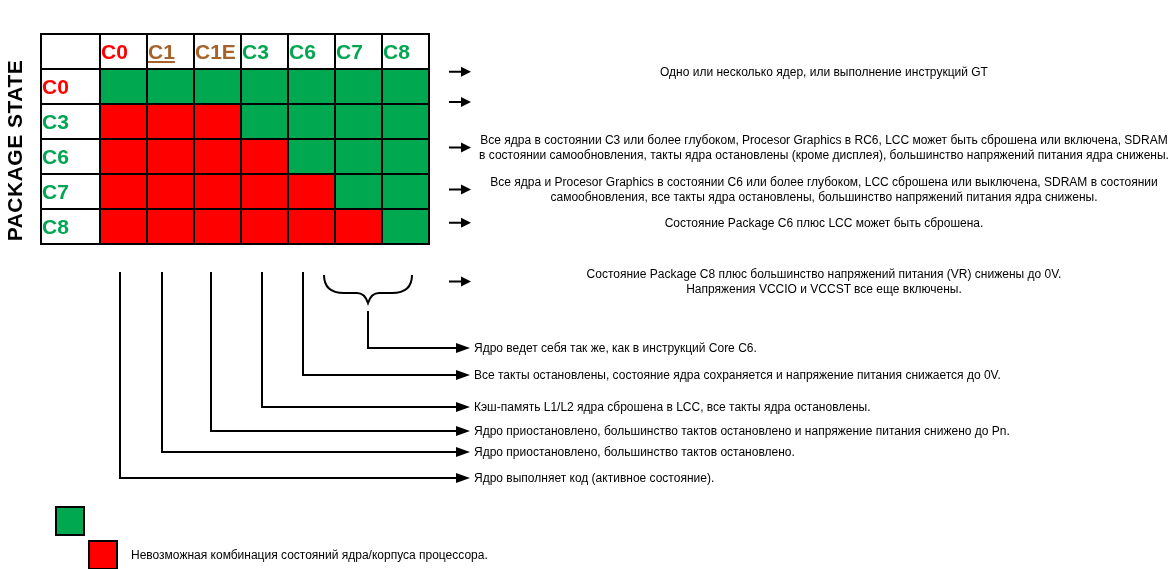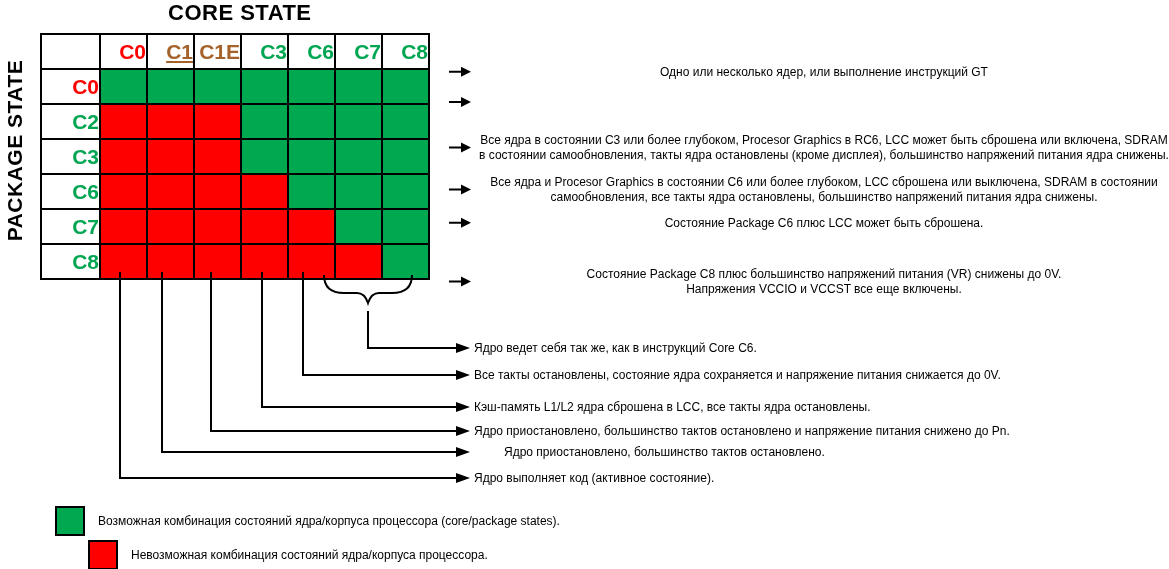--- a/index.html
+++ b/index.html
@@ -13,21 +13,21 @@
   }
   .yaxis {
     position:absolute; left:3px; top:249px; width:197px; text-align:center;
     transform:rotate(-90deg); transform-origin:0 0;
     font-size:21px; font-weight:bold; color:#000; white-space:nowrap; letter-spacing:0.5px;
   }
   table.matrix {
     position:absolute; left:40px; top:33px; border-collapse:collapse; table-layout:fixed;
   }
   table.matrix td {
-    border:2px solid #000; height:33px; padding:0; text-align:right;
+    border:2px solid #000; height:33px; padding:0; text-align:left;
     vertical-align:middle; font-weight:bold; font-size:21px; background:#fff;
   }
   td.rowhead { width:57px; }
   td.colhead { width:45px; }
   svg.connectors { position:absolute; left:0; top:0; pointer-events:none; }
   svg.connectors path { fill:none; stroke:#000; stroke-width:2; }
   svg.connectors polygon { fill:#000; stroke:none; }
   .rannot {
     position:absolute; left:449px; transform:translateY(-50%);
     display:flex; align-items:center; gap:7px;
@@ -43,50 +43,39 @@
   .litem {
     position:absolute; left:55px; display:flex; align-items:center; gap:13px; height:31px;
   }
   .swatch { width:30px; height:30px; border:2px solid #000; box-sizing:border-box; }
   .ltext { font-size:12px; color:#000; white-space:nowrap; }
 </style>
 </head>
 <body>
 
 <div class="stage" id="stage">
-  <div class="title">CORE STATE</div>
   <div class="yaxis">PACKAGE STATE</div>
 
   <table class="matrix" id="matrix">
       <tbody>
         <tr>
           <td class="rowhead"></td>
           <td class="colhead" style="color: rgb(255, 0, 0);">C0</td>
           <td class="colhead" style="color: rgb(165, 99, 43); text-decoration: underline;">C1</td>
           <td class="colhead" style="color: rgb(165, 99, 43);">C1E</td>
           <td class="colhead" style="color: rgb(0, 166, 81);">C3</td>
           <td class="colhead" style="color: rgb(0, 166, 81);">C6</td>
           <td class="colhead" style="color: rgb(0, 166, 81);">C7</td>
           <td class="colhead" style="color: rgb(0, 166, 81);">C8</td>
         </tr>
         <tr>
           <td class="rowhead" style="color: rgb(255, 0, 0);">C0</td>
           <td class="cell" style="background: rgb(0, 168, 79);"></td>
           <td class="cell" style="background: rgb(0, 168, 79);"></td>
           <td class="cell" style="background: rgb(0, 168, 79);"></td>
-          <td class="cell" style="background: rgb(0, 168, 79);"></td>
-          <td class="cell" style="background: rgb(0, 168, 79);"></td>
-          <td class="cell" style="background: rgb(0, 168, 79);"></td>
-          <td class="cell" style="background: rgb(0, 168, 79);"></td>
-        </tr>
-        <tr>
-          <td class="rowhead" style="color: rgb(0, 166, 81);">C2</td>
-          <td class="cell" style="background: rgb(254, 0, 0);"></td>
-          <td class="cell" style="background: rgb(254, 0, 0);"></td>
-          <td class="cell" style="background: rgb(254, 0, 0);"></td>
           <td class="cell" style="background: rgb(0, 168, 79);"></td>
           <td class="cell" style="background: rgb(0, 168, 79);"></td>
           <td class="cell" style="background: rgb(0, 168, 79);"></td>
           <td class="cell" style="background: rgb(0, 168, 79);"></td>
         </tr>
         <tr>
           <td class="rowhead" style="color: rgb(0, 166, 81);">C3</td>
           <td class="cell" style="background: rgb(254, 0, 0);"></td>
           <td class="cell" style="background: rgb(254, 0, 0);"></td>
           <td class="cell" style="background: rgb(254, 0, 0);"></td>
@@ -185,23 +174,22 @@
         <line x1="0" y1="6" x2="13" y2="6" stroke="#000" stroke-width="2"></line>
         <polygon points="12,1 22,6 12,11"></polygon>
       </svg>
       <div class="rtext">Состояние Package C8 плюс большинство напряжений питания (VR) снижены до 0V.
 Напряжения VCCIO и VCCST все еще включены.</div>
     </div>
     <div class="bannot" style="top: 348px;">Ядро ведет себя так же, как в инструкций Core C6.</div>
     <div class="bannot" style="top: 375px;">Все такты остановлены, состояние ядра сохраняется и напряжение питания снижается до 0V.</div>
     <div class="bannot" style="top: 407px;">Кэш-память L1/L2 ядра сброшена в LCC, все такты ядра остановлены.</div>
     <div class="bannot" style="top: 431px;">Ядро приостановлено, большинство тактов остановлено и напряжение питания снижено до Pn.</div>
-    <div class="bannot" style="top: 452px; margin-left: 30px;">Ядро приостановлено, большинство тактов остановлено.</div>
+    <div class="bannot" style="top: 452px;">Ядро приостановлено, большинство тактов остановлено.</div>
     <div class="bannot" style="top: 478px;">Ядро выполняет код (активное состояние).</div>
     <div class="litem" style="top: 505px;">
       <div class="swatch" style="background:#00A84F"></div>
-      <div class="ltext">Возможная комбинация состояний ядра/корпуса процессора (core/package states).</div>
     </div>
     <div class="litem" style="top: 539px; padding-left: 33px;">
       <div class="swatch" style="background:#FE0000"></div>
       <div class="ltext">Невозможная комбинация состояний ядра/корпуса процессора.</div>
     </div>
   </div>
 
 </body></html>

